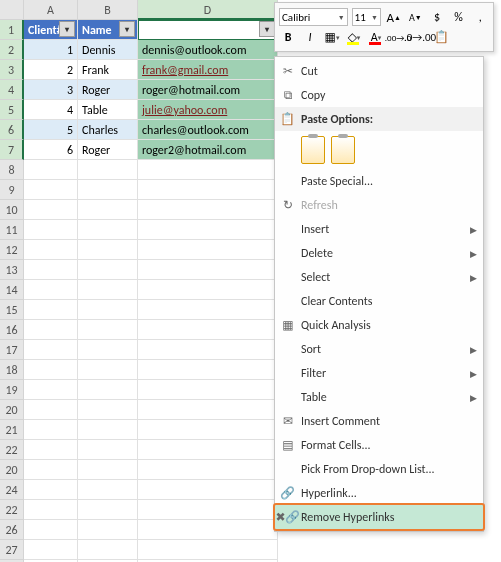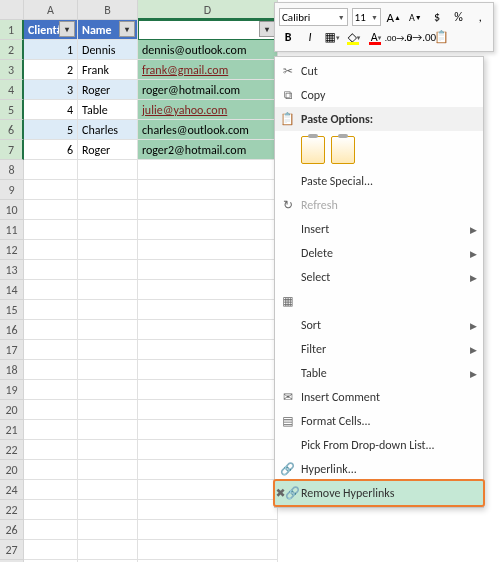--- a/index.html
+++ b/index.html
@@ -304,21 +304,26 @@
       <span class="ctx-icon"></span>
       <span class="ctx-label">Delete</span>
       <span class="ctx-arrow">▶</span>
     </div>
   <div class="ctx-item">
       <span class="ctx-icon"></span>
       <span class="ctx-label">Select</span>
       <span class="ctx-arrow">▶</span>
     </div>
   <div class="ctx-item">
+      <span class="ctx-icon"></span>
+      <span class="ctx-label">Clear Contents</span>
+    </div>
+  <div class="ctx-item">
       <span class="ctx-icon">▦</span>
+      <span class="ctx-label">Quick Analysis</span>
     </div>
   <div class="ctx-item">
       <span class="ctx-icon"></span>
       <span class="ctx-label">Sort</span>
       <span class="ctx-arrow">▶</span>
     </div>
   <div class="ctx-item">
       <span class="ctx-icon"></span>
       <span class="ctx-label">Filter</span>
       <span class="ctx-arrow">▶</span>

